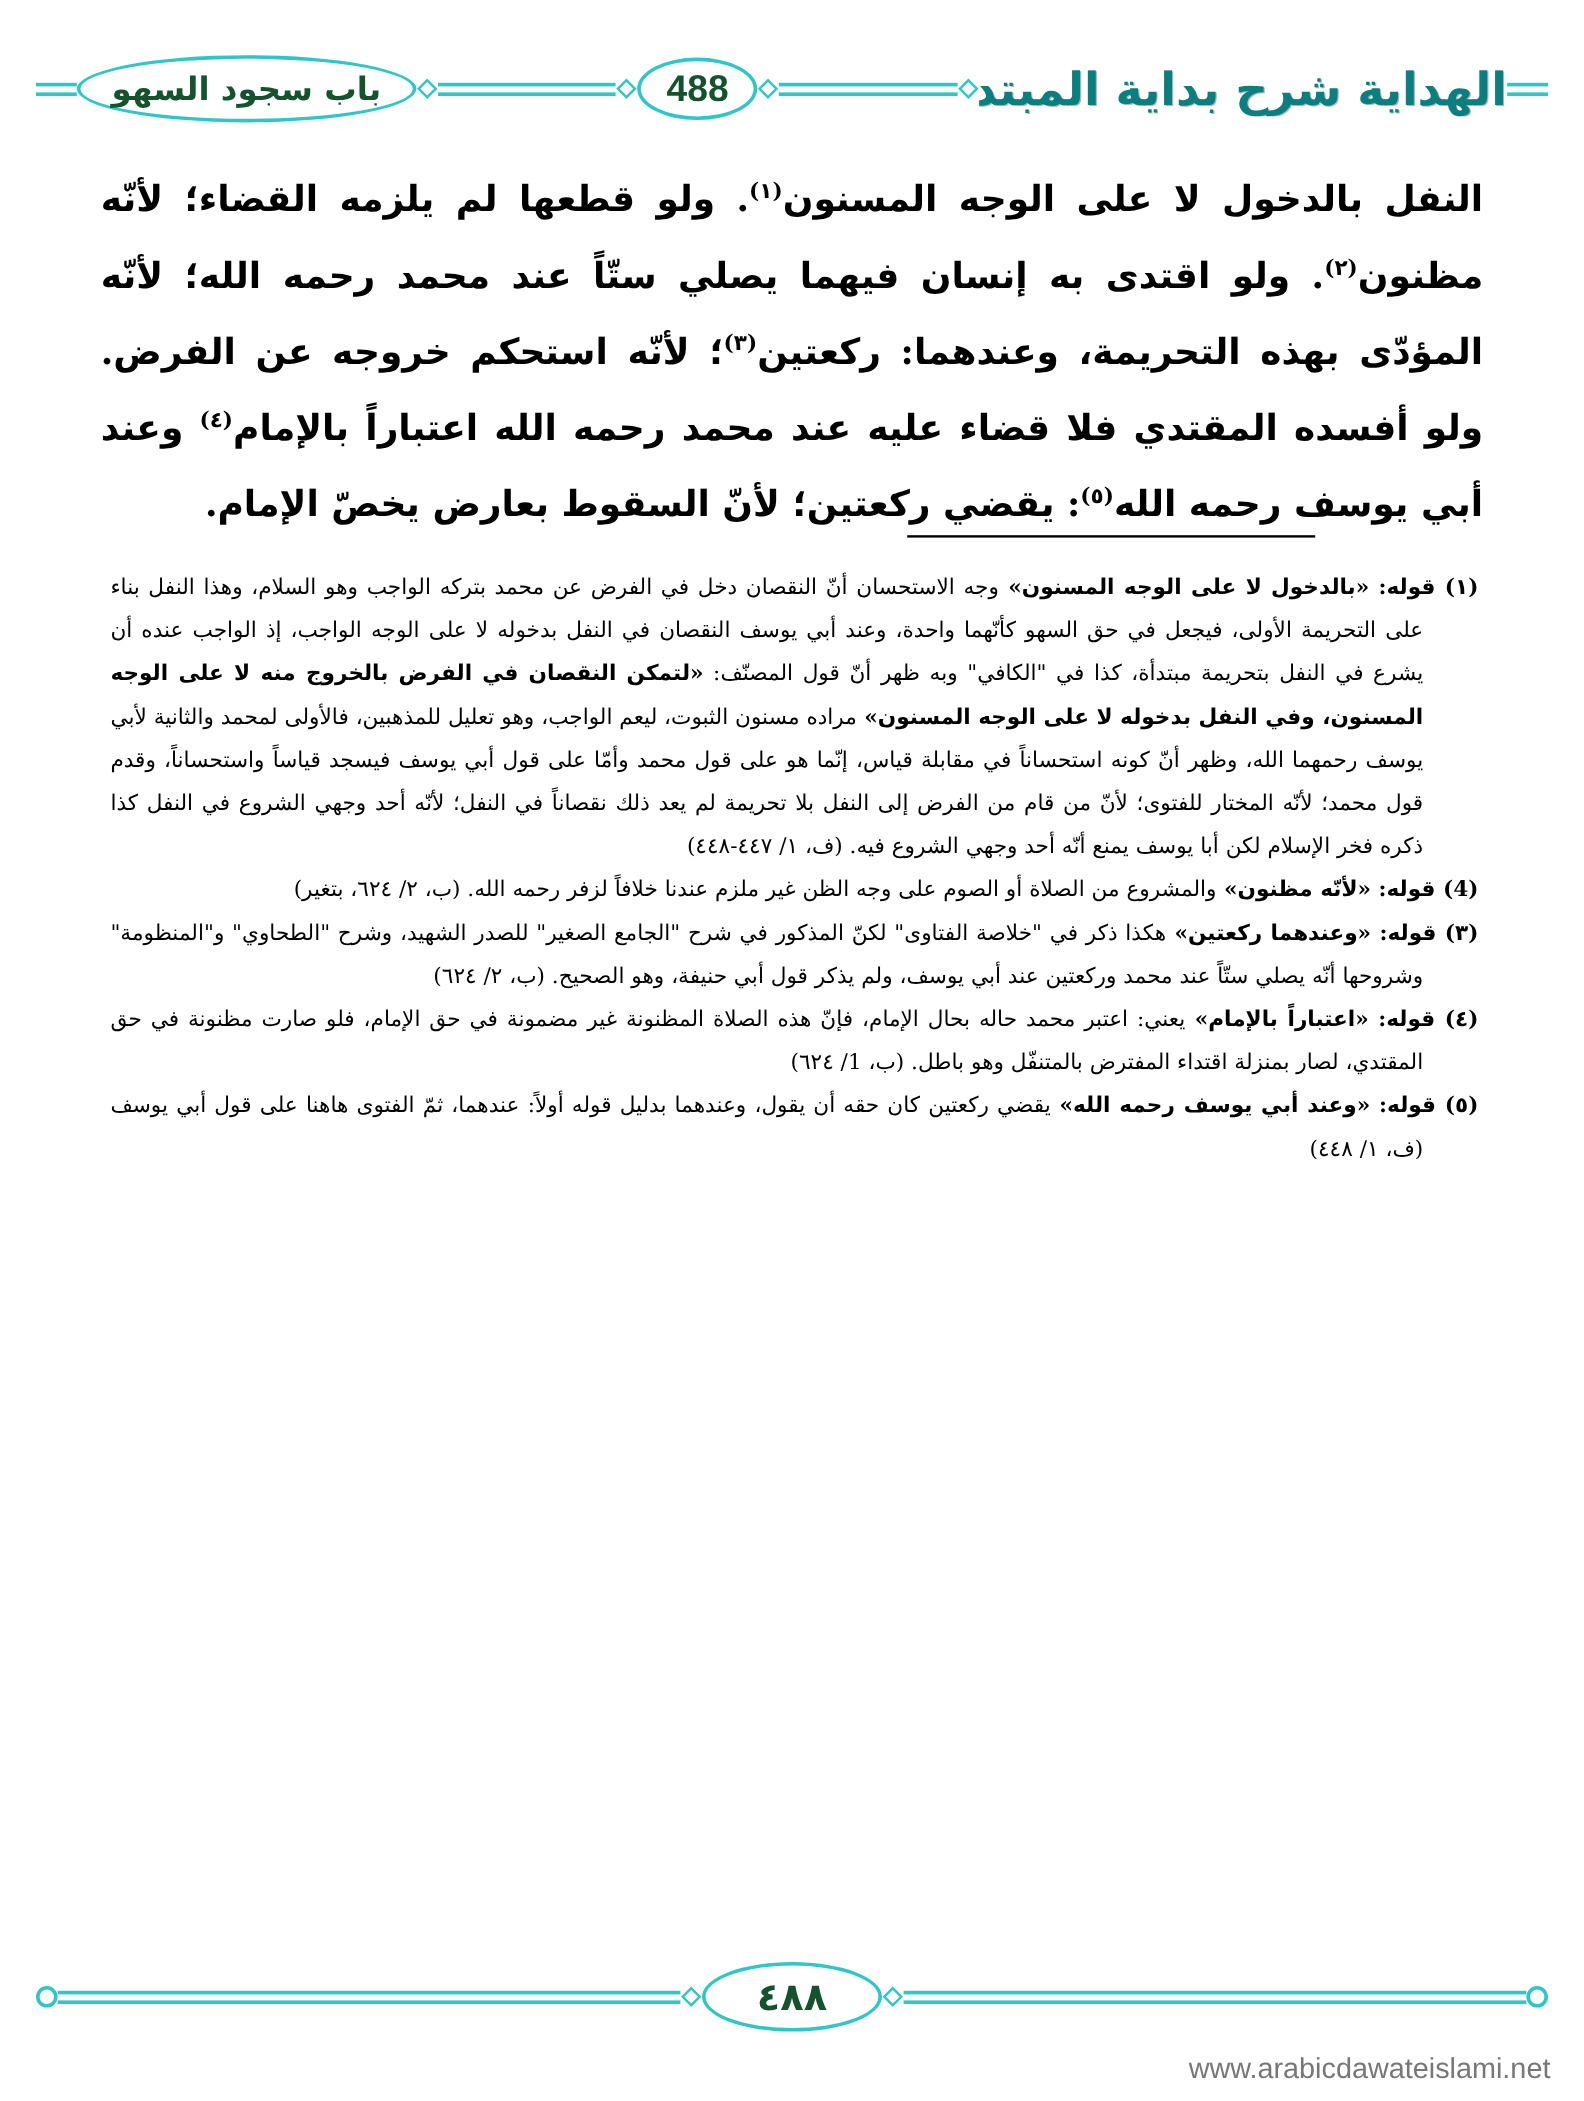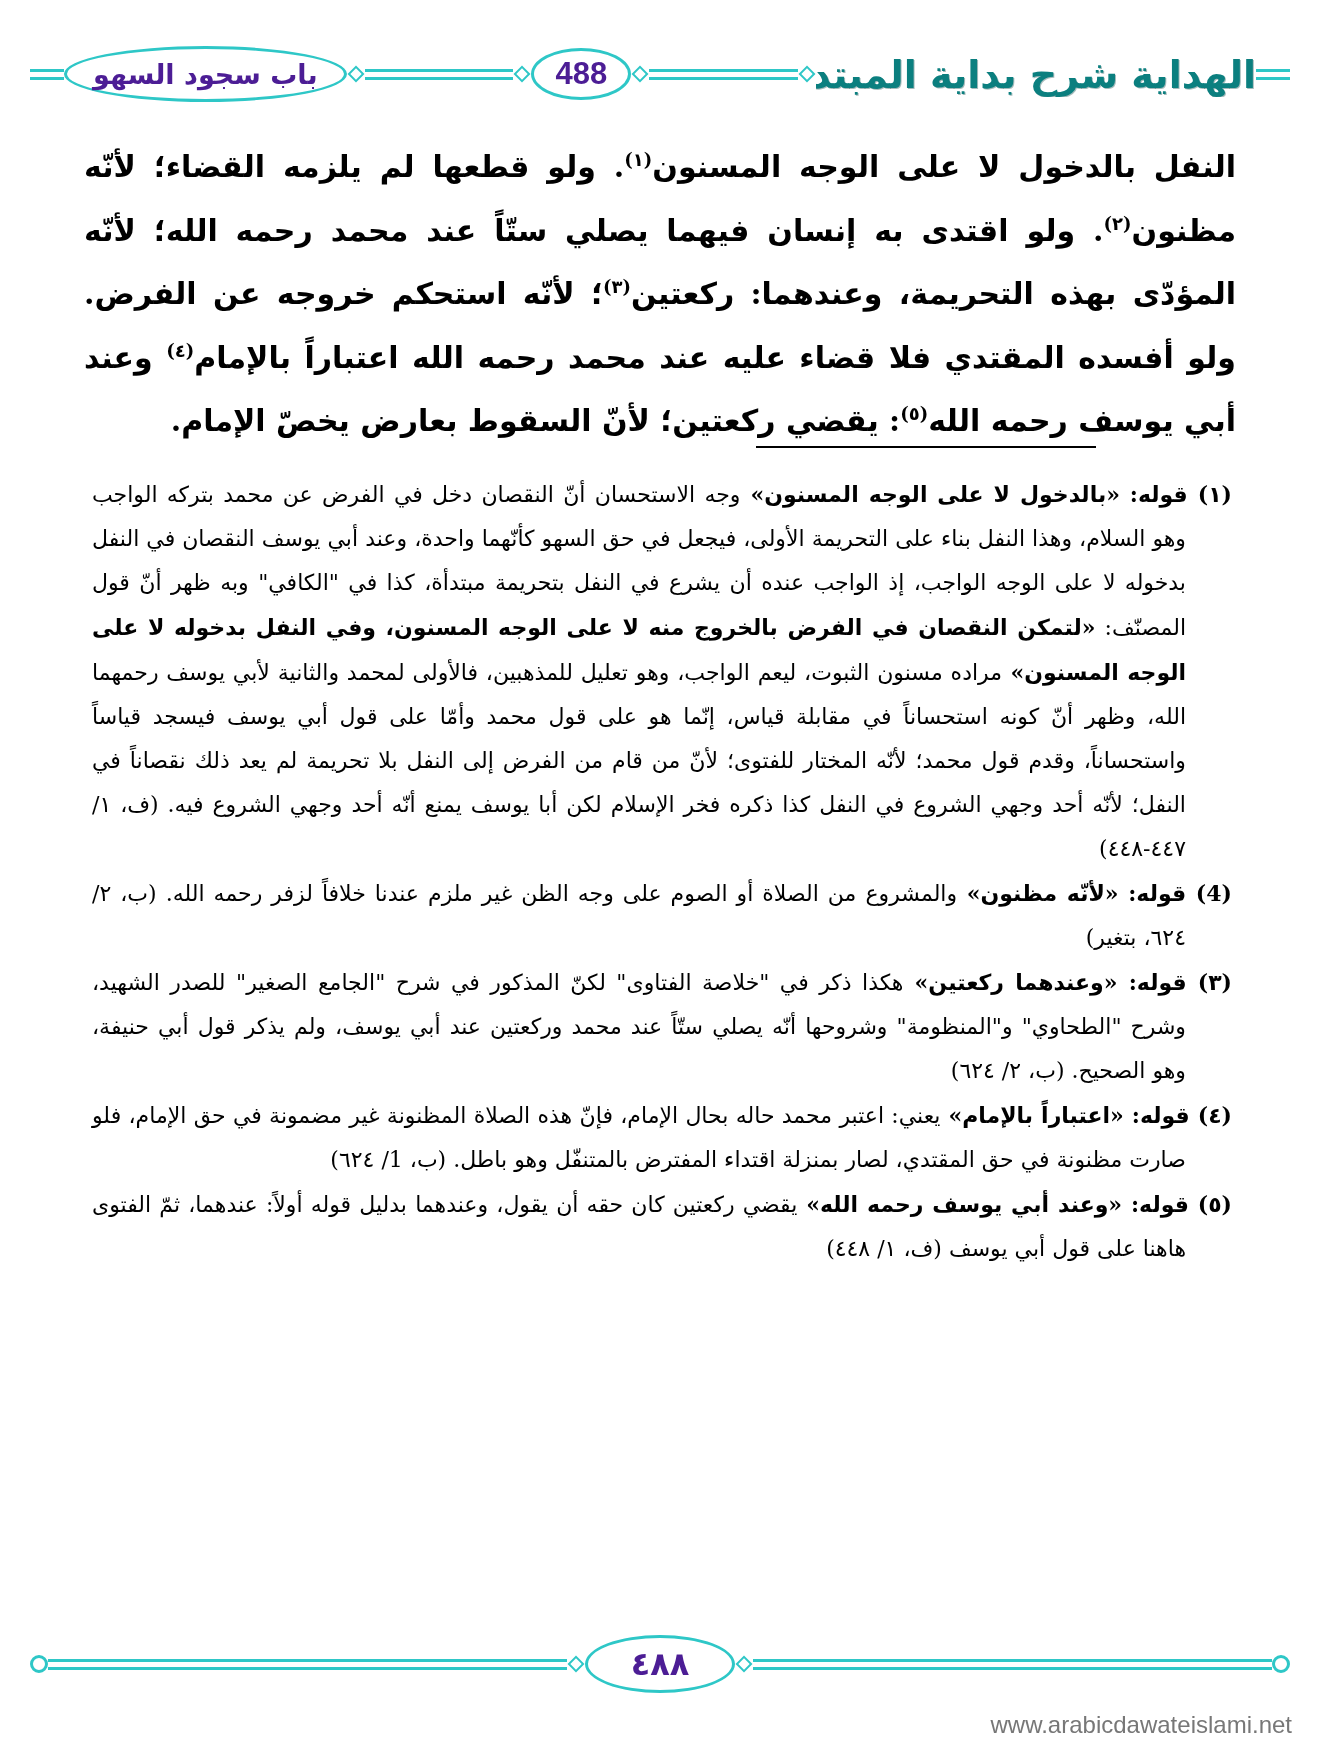--- a/index.html
+++ b/index.html
@@ -27,21 +27,21 @@
     width:12px;height:12px;flex:none;background:#fff;
     border:2.5px solid var(--teal);transform:rotate(45deg);margin:0 3px;
   }
   .finial{
     width:18px;height:18px;flex:none;border:3px solid var(--teal);
     border-radius:50%;background:#fff;
   }
   .badge{
     flex:none;display:flex;align-items:center;justify-content:center;
     border:3px solid var(--teal);border-radius:50%;background:#fff;
-    font-weight:bold;color:#4c1d95;
+    font-weight:bold;color:#14532d;
   }
   .page-badge{min-width:100px;height:52px;font-size:31px;font-family:"Liberation Sans",sans-serif;padding:0 16px;text-align:right;}
   .chapter-badge{min-width:236px;height:56px;font-size:27px;padding:0 26px;white-space:nowrap;}
   .footer-badge{min-width:150px;height:58px;font-size:32px;padding:0 34px;}
   .calligraphy{
     flex:none;width:440px;text-align:center;
     font-size:38px;font-weight:bold;color:var(--teal-dark);
     letter-spacing:1px;white-space:nowrap;overflow:hidden;
     text-shadow:1px 1px 0 rgba(0,60,60,.35);
   }
@@ -55,21 +55,21 @@
   .fn-ref{font-size:0.60em;vertical-align:super;font-weight:700;}
 
   .fn-sep{
     position:absolute;top:446px;right:224px;width:340px;
     border-top:2.5px solid #000;
   }
 
   
   .footnotes{position:absolute;top:472px;right:88px;left:92px;}
   .footnote{
-    margin:0;font-size:22px;line-height:2.0;text-align:justify;text-align-last:right;
+    margin:0;font-size:18px;line-height:2.0;text-align:justify;text-align-last:right;
     padding-right:46px;text-indent:-46px;
   }
   .fn-bold{font-weight:bold;}
 
   
   .watermark{
     position:absolute;bottom:12px;right:28px;direction:ltr;
     font-family:"Liberation Sans",sans-serif;font-size:24px;color:var(--wm-gray);text-align:center;
   }
 </style>

